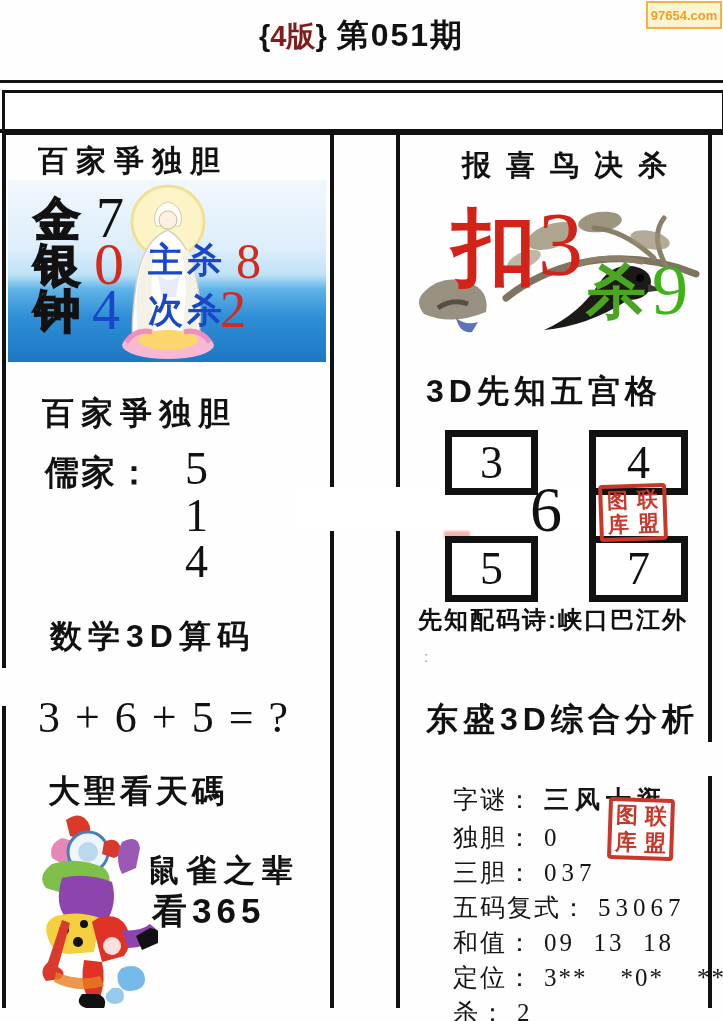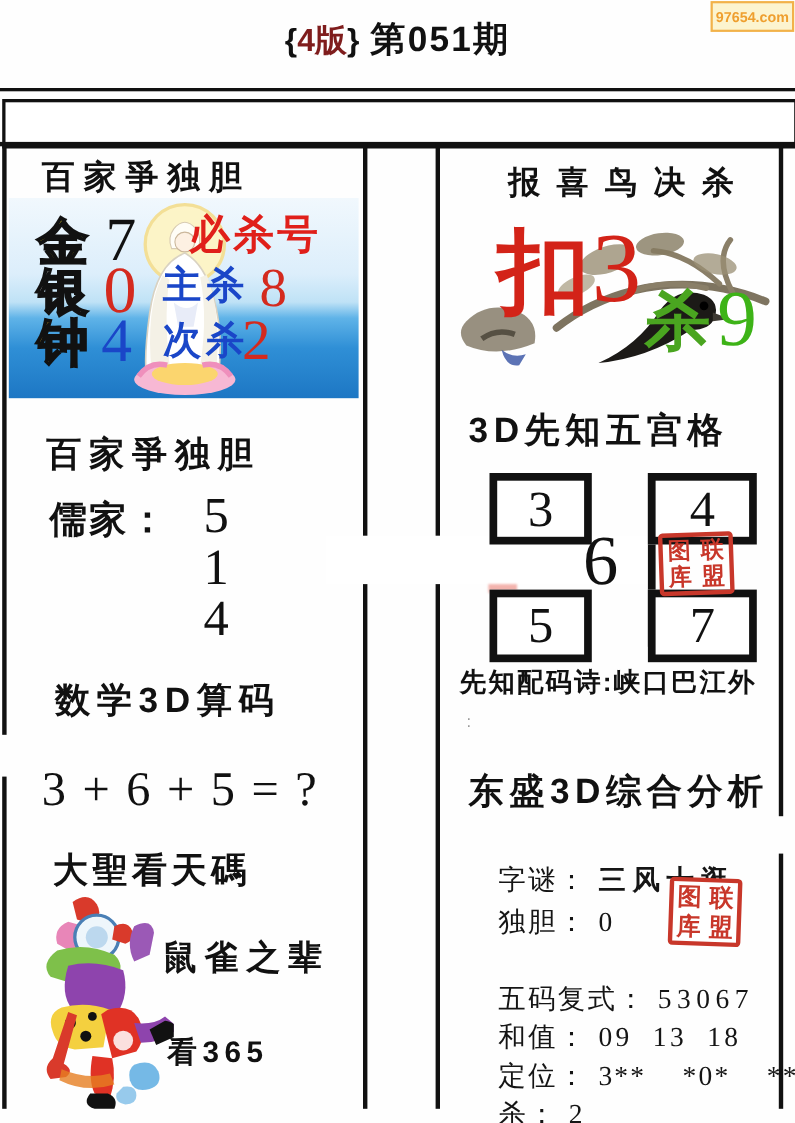--- a/index.html
+++ b/index.html
@@ -87,21 +87,20 @@
       <path d="M160 50 q-26 10 -32 55 q-6 45 -2 60 l64 0 q6 -40 -4 -75 q-8 -30 -26 -40z" fill="#ffffff" stroke="#d9d2c2" stroke-width="1.5"></path>
       <path d="M140 70 q-16 30 -10 90 l18 4 q-8 -50 -2 -90z" fill="#f4f1e6"></path>
       <path d="M180 70 q14 34 8 92 l-16 2 q10 -52 2 -92z" fill="#f4f1e6"></path>
       <path d="M150 95 q12 10 22 0 l-4 22 l-14 0z" fill="#e8ecf8"></path>
       <ellipse cx="160" cy="165" rx="46" ry="14" fill="#f7b8d4"></ellipse>
       <ellipse cx="160" cy="160" rx="30" ry="10" fill="#fbd56e"></ellipse>
       <path d="M118 162 q10 -14 26 -10 M202 162 q-10 -14 -26 -10" stroke="#ef8fbc" stroke-width="5" fill="none"></path>
     </svg>
     <span class="gy-txt stroke" style="left:26px;top:16px;font-size:46px;color:#f5e12a;">金</span>
     <span class="gy-txt serif" style="left:88px;top:10px;font-size:56px;color:#111;font-weight:normal;">7</span>
-    <span class="gy-txt" style="left:164px;top:14px;font-size:37px;color:#e01f1a;letter-spacing:3px;">必杀号</span>
     <span class="gy-txt stroke" style="left:26px;top:62px;font-size:46px;color:#f4f4f4;">银</span>
     <span class="gy-txt serif" style="left:86px;top:54px;font-size:60px;color:#d42a1e;font-weight:normal;">0</span>
     <span class="gy-txt" style="left:140px;top:62px;font-size:35px;color:#1a46c8;letter-spacing:4px;">主杀</span>
     <span class="gy-txt serif" style="left:228px;top:56px;font-size:50px;color:#d42a1e;font-weight:normal;">8</span>
     <span class="gy-txt stroke" style="left:26px;top:108px;font-size:46px;color:#f2bd27;">钟</span>
     <span class="gy-txt serif" style="left:84px;top:102px;font-size:56px;color:#1a46c8;font-weight:normal;">4</span>
     <span class="gy-txt" style="left:140px;top:112px;font-size:35px;color:#1a46c8;letter-spacing:4px;">次杀</span>
     <span class="gy-txt serif" style="left:212px;top:104px;font-size:52px;color:#d42a1e;font-weight:normal;">2</span>
   </div>
 
@@ -142,21 +141,21 @@
     <path d="M124 116 q14 2 10 14 l-18 8 l-6 -14z" fill="#111"></path>
     <path d="M58 148 q-4 22 2 34 l14 4 q6 -18 2 -36z" fill="#e03225"></path>
     <path d="M56 182 q-8 10 4 14 l18 0 q4 -10 -6 -14z" fill="#111"></path>
     <path d="M22 150 l14 -42 l8 3 l-12 44 q10 6 2 12 l-14 2 q-8 -10 2 -19z" fill="#d93a2b"></path>
     <path d="M30 160 q24 10 44 4 l4 10 q-26 8 -50 -4z" fill="#e67e22" opacity="0.8"></path>
     <path d="M96 156 q16 -6 22 6 q4 12 -8 16 q-14 4 -18 -8 q-2 -10 4 -14z" fill="#5dade2" opacity="0.85"></path>
     <path d="M86 176 q12 -2 12 8 q0 8 -10 8 q-10 -2 -8 -10z" fill="#85c1e9" opacity="0.85"></path>
   </svg>
 
   <div class="abs hd" style="left:148px;top:850px;font-size:31px;letter-spacing:7px;">鼠雀之辈</div>
-  <div class="abs hd" style="left:152px;top:938px;font-size:27px;letter-spacing:5px;">看365</div>
+  <div class="abs hd" style="left:152px;top:888px;font-size:35px;letter-spacing:5px;">看365</div>
 
   <div class="abs serif" style="left:462px;top:146px;font-size:29px;font-weight:bold;letter-spacing:15px;">报喜鸟决杀</div>
 
   <svg class="abs" style="left:404px;top:196px;" width="302" height="140">
     <path d="M292 78 q-60 -24 -120 -10 q-40 10 -70 34" stroke="#7e7460" stroke-width="7" fill="none" stroke-linecap="round"></path>
     <path d="M250 62 q-30 -28 -60 -30 M262 70 q-16 -30 -2 -48 M238 66 q-44 -10 -72 6" stroke="#8a7f68" stroke-width="5" fill="none" stroke-linecap="round"></path>
     <ellipse cx="148" cy="40" rx="26" ry="12" fill="#9a8f74" opacity="0.8" transform="rotate(-18 148 40)"></ellipse>
     <ellipse cx="196" cy="26" rx="22" ry="10" fill="#857a60" opacity="0.8" transform="rotate(-8 196 26)"></ellipse>
     <ellipse cx="246" cy="44" rx="20" ry="9" fill="#9a8f74" opacity="0.75" transform="rotate(12 246 44)"></ellipse>
     <ellipse cx="120" cy="64" rx="18" ry="8" fill="#a59a7e" opacity="0.7" transform="rotate(-24 120 64)"></ellipse>
@@ -205,20 +204,23 @@
   <div class="abs" style="left:424px;top:648px;font-size:15px;color:#9a9a9a;">:</div>
 
   <div class="abs hd" style="left:426px;top:698px;font-size:32px;letter-spacing:5px;">东盛3D综合分析</div>
 
   <div class="analysis-row" style="top:755px;">
     <span>字谜：</span><span class="val" style="font-weight:bold;letter-spacing:6px;">三风十逛</span>
   </div>
   <div class="analysis-row" style="top:793px;">
     <span>独胆：</span><span class="val">0</span>
   </div>
+  <div class="analysis-row" style="top:828px;">
+    <span>三胆：</span><span class="val" style="letter-spacing:5px;">037</span>
+  </div>
   <div class="analysis-row" style="top:863px;">
     <span>五码复式：</span><span class="val" style="letter-spacing:5px;">53067</span>
   </div>
   <div class="analysis-row" style="top:898px;">
     <span>和值：</span><span class="val" style="letter-spacing:3px;">09  13  18</span>
   </div>
   <div class="analysis-row" style="top:933px;">
     <span>定位：</span><span class="val">3**    *0*    **7</span>
   </div>
   <div class="analysis-row" style="top:968px;">

